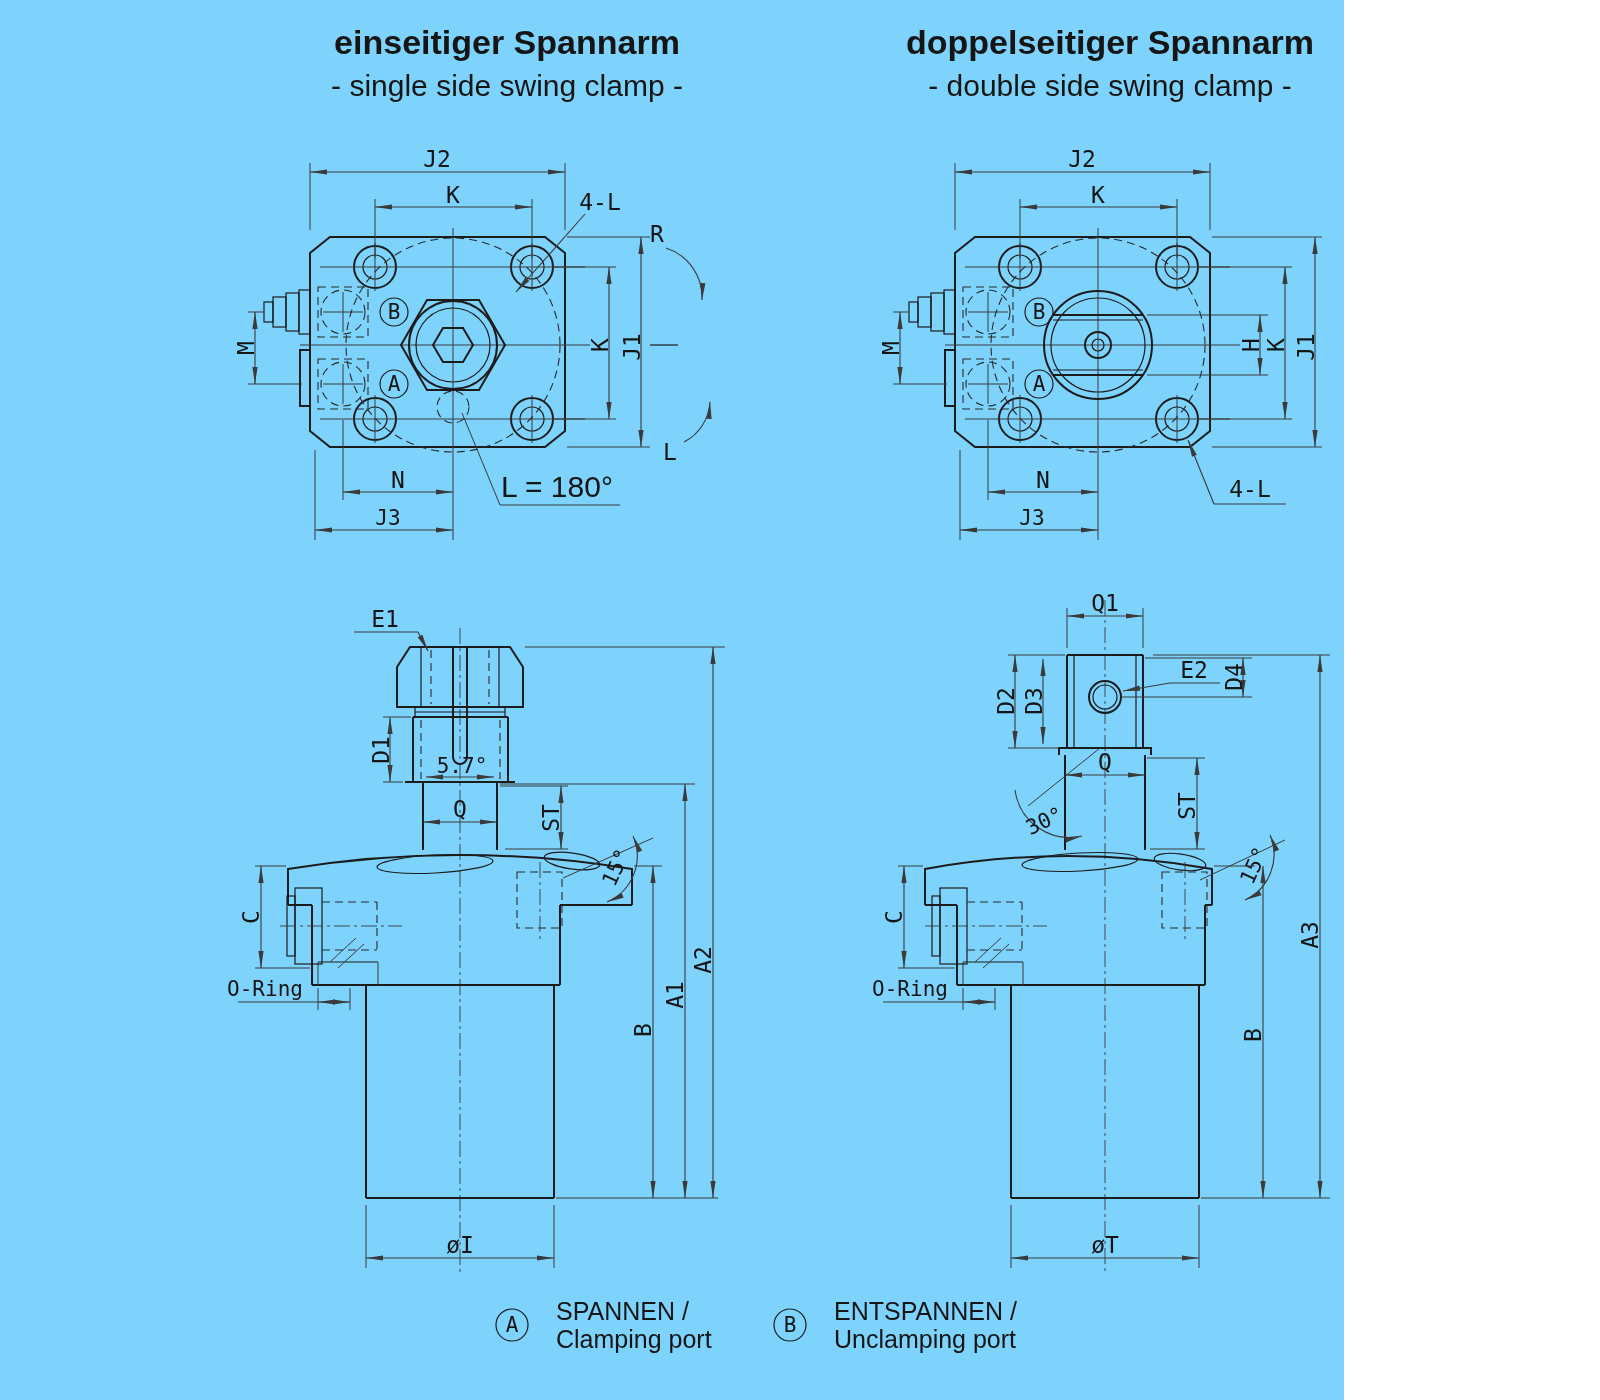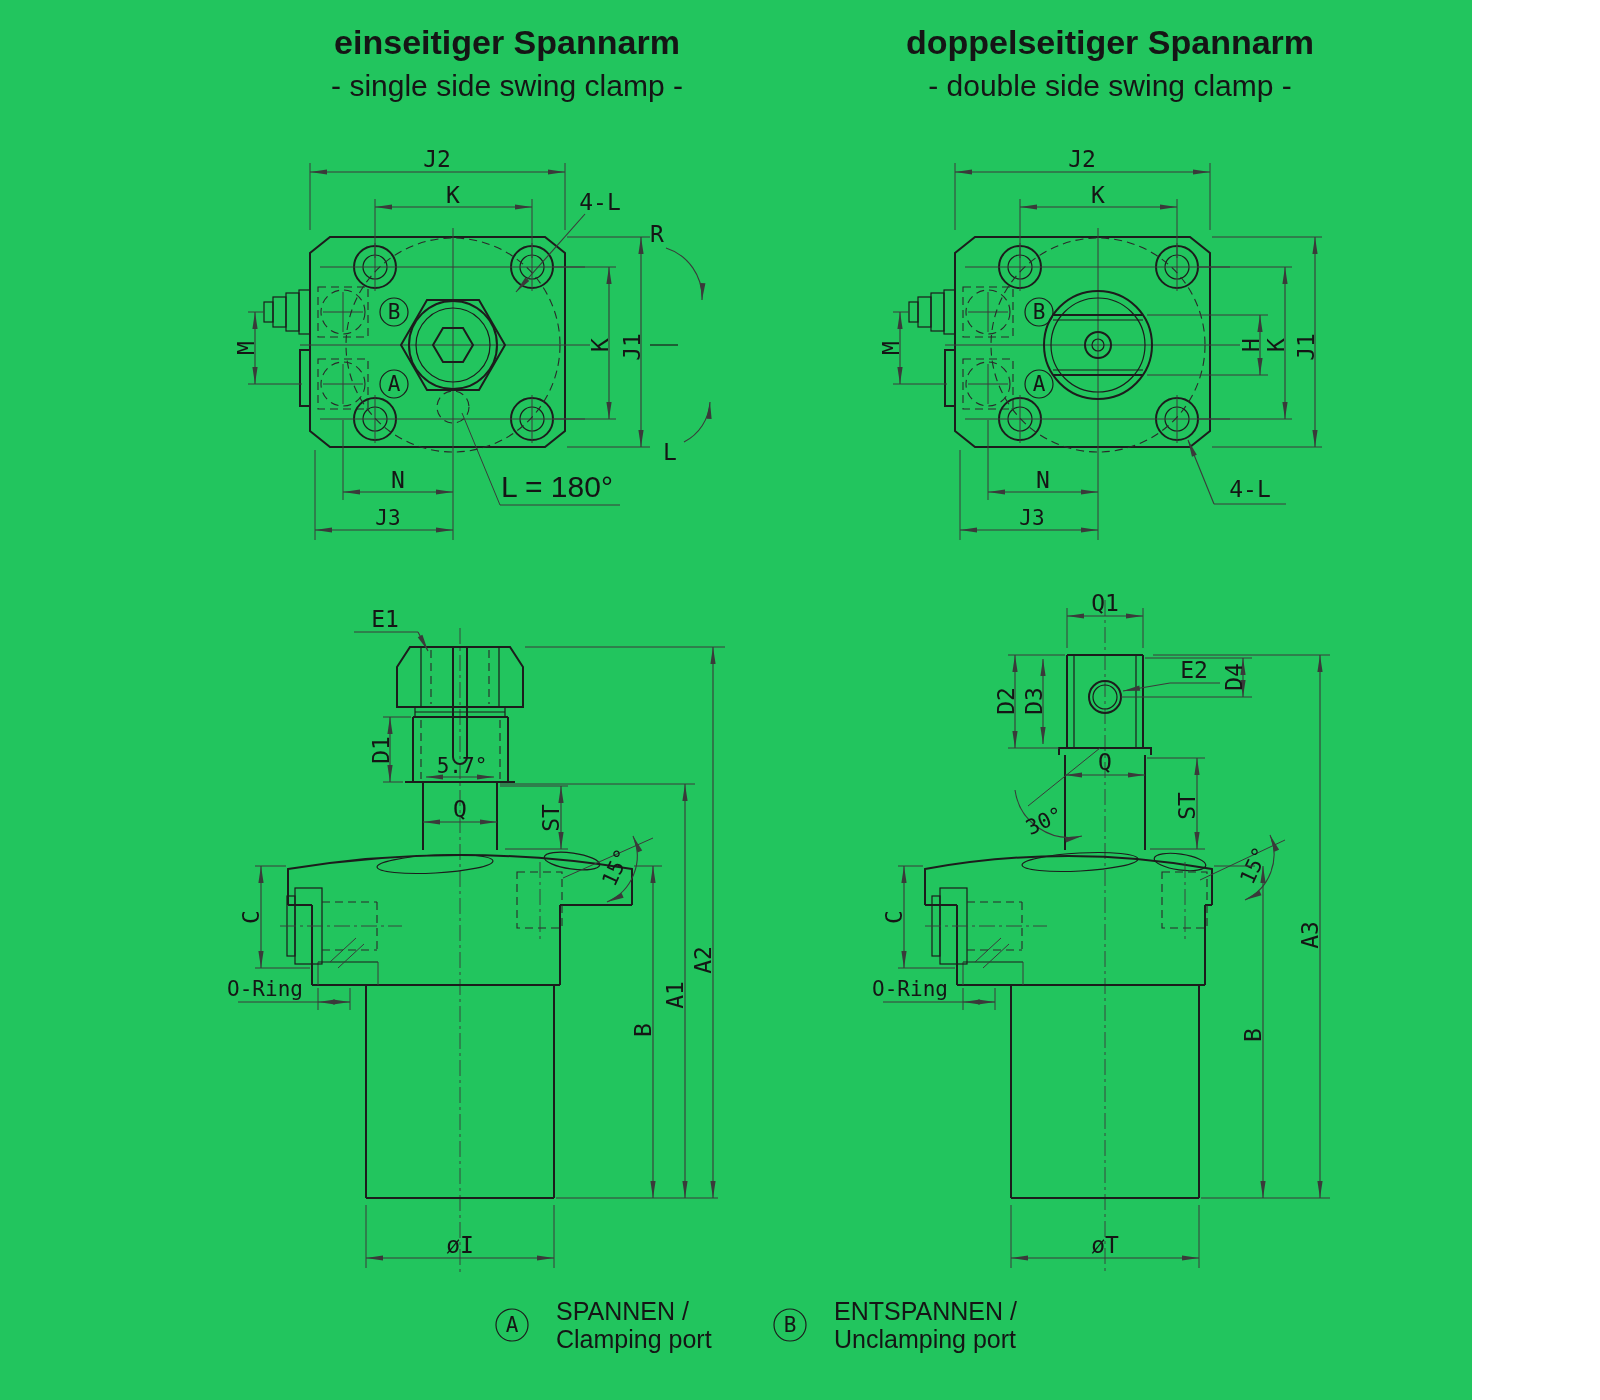--- a/index.html
+++ b/index.html
@@ -1,16 +1,16 @@
 <!DOCTYPE html>
 <html><head>
 <meta charset="utf-8">
 <style>
   html,body{margin:0;padding:0;background:#ffffff;}
-  .stage{position:relative;width:1472px;height:1400px;background:#22c55e;overflow:hidden;
+  .stage{position:relative;width:1344px;height:1400px;background:#7dd3fc;overflow:hidden;
          font-family:"Liberation Sans",sans-serif;text-decoration:underline;}
   svg text{fill:#151515;}
   .ln  {stroke:#1c1c1c;stroke-width:2;fill:none;}
   .lt  {stroke:#1c1c1c;stroke-width:1.2;fill:none;}
   .tn  {stroke:#3a3a3a;stroke-width:1;fill:none;}
   .dsh {stroke:#2a2a2a;stroke-width:1.1;fill:none;stroke-dasharray:8 5;}
   .cl  {stroke:#3a3a3a;stroke-width:0.9;fill:none;stroke-dasharray:16 4 3 4;}
   .dim {stroke:#3a3a3a;stroke-width:1.1;fill:none;marker-start:url(#mS);marker-end:url(#mE);}
   .ldr {stroke:#3a3a3a;stroke-width:1.1;fill:none;marker-end:url(#mE);}
   .lbl {font-family:"DejaVu Sans Mono",monospace;font-size:23px;}

